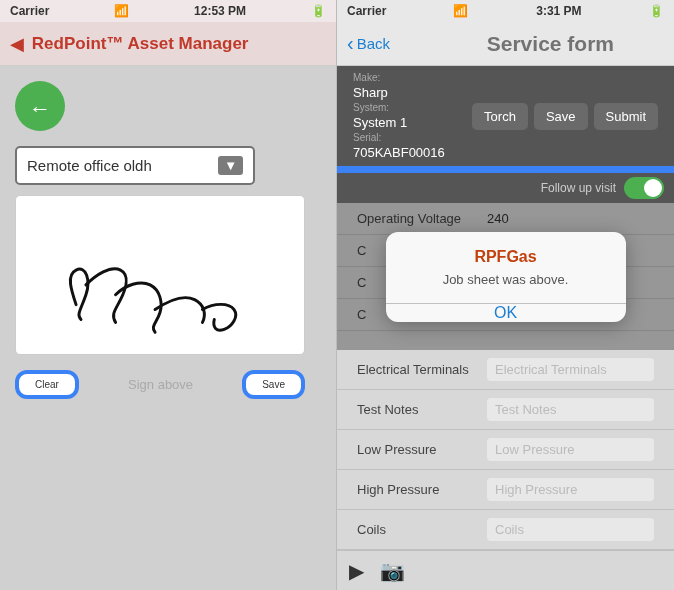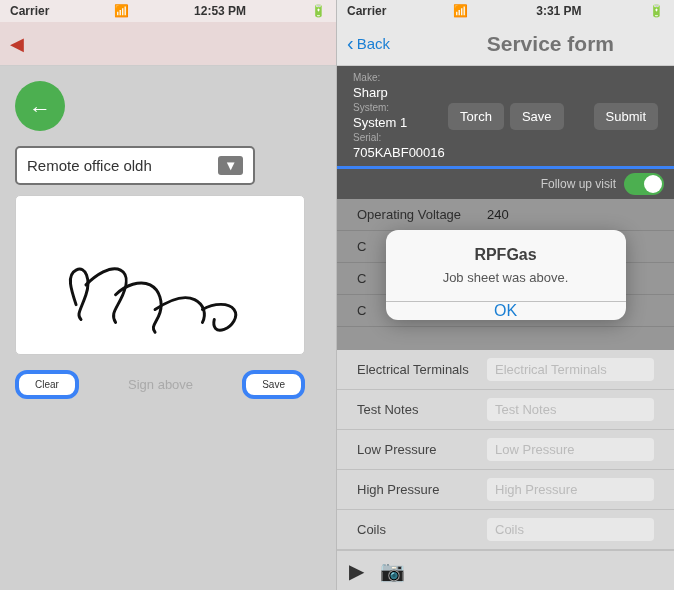--- a/index.html
+++ b/index.html
@@ -224,30 +224,30 @@
       background: #6a6a6a;
       color: white;
       border: none;
       border-radius: 5px;
       padding: 6px 12px;
       font-size: 13px;
       cursor: pointer;
     }
     .action-btn.torch { background: #6a6a6a; }
     .action-btn.save { background: #6a6a6a; }
-    .action-btn.submit { background: #6a6a6a; margin-left: 24px; }
+    .action-btn.submit { background: #6a6a6a; }
 
     .follow-up-row {
       background: #555;
       padding: 4px 10px;
       display: flex;
       align-items: center;
       justify-content: flex-end;
       gap: 8px;
-      border-top: 3px solid #3b82f6;
+      border-top: 7px solid #3b82f6;
     }
     .follow-up-label {
       font-size: 12px;
       color: #ccc;
     }
     .toggle {
       width: 40px;
       height: 22px;
       background: #4caf50;
       border-radius: 11px;
@@ -311,21 +311,21 @@
       background: #f8f8f8;
       border-radius: 12px;
       width: 240px;
       overflow: hidden;
       box-shadow: 0 4px 20px rgba(0,0,0,0.3);
     }
     .alert-title {
       text-align: center;
       font-size: 16px;
       font-weight: 700;
-      color: #404040;
+      color: #c2410c;
       padding: 16px 16px 6px;
     }
     .alert-message {
       text-align: center;
       font-size: 13px;
       color: #555;
       padding: 0 16px 16px;
     }
     .alert-divider {
       height: 1px;
@@ -361,20 +361,23 @@
 
   <div class="status-bar-left">
     <span class="carrier">Carrier</span>
     <span>📶</span>
     <span class="time">12:53 PM</span>
     <span>🔋</span>
   </div>
 
   <div class="nav-bar-left">
     <span class="back-btn" style="color:#c0392b; font-size:18px;">◀</span>
+    <span class="nav-title">
+      <span style="color:#c0392b;">RedPoint™</span><span> Asset Manager</span>
+    </span>
   </div>
 
   <div class="left-content">
 
     <div class="back-circle-btn">
       <span class="arrow">←</span>
     </div>
 
     <div class="dropdown-row">
       <span class="dropdown-text">Remote office oldh</span>

